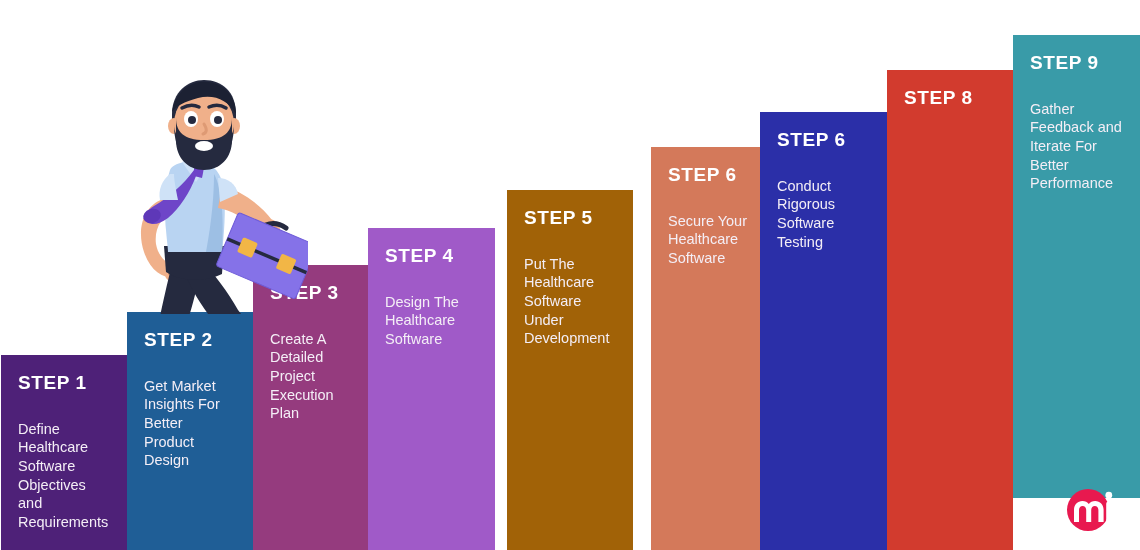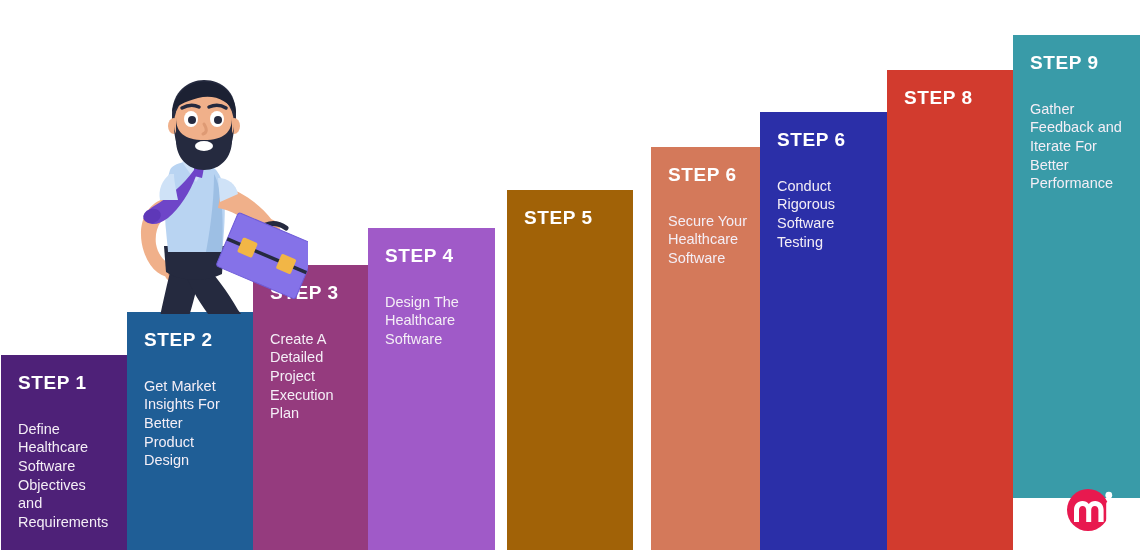--- a/index.html
+++ b/index.html
@@ -84,20 +84,21 @@
   <div class="step" style="left: 253px; top: 265px; width: 127px; height: 285px; background: rgb(149, 59, 126);">
     <div class="step-title">STEP 3</div>
     <div class="step-desc">Create A Detailed Project Execution Plan</div>
   </div>
   <div class="step" style="left: 368px; top: 228px; width: 127px; height: 394px; background: rgb(160, 90, 200);">
     <div class="step-title">STEP 4</div>
     <div class="step-desc">Design The Healthcare Software</div>
   </div>
   <div class="step" style="left: 507px; top: 190px; width: 126px; height: 360px; background: #a16207;">
     <div class="step-title">STEP 5</div>
+    <div class="step-desc">Put The Healthcare Software Under Development</div>
   </div>
   <div class="step" style="left: 633px; top: 147px; width: 127px; height: 403px; background: rgb(212, 121, 90); margin-left: 18px;">
     <div class="step-title">STEP 6</div>
     <div class="step-desc">Secure Your Healthcare Software</div>
   </div>
   <div class="step" style="left: 760px; top: 112px; width: 127px; height: 438px; background: rgb(43, 47, 168);">
     <div class="step-title">STEP 6</div>
     <div class="step-desc">Conduct Rigorous Software Testing</div>
   </div>
   <div class="step" style="left: 887px; top: 70px; width: 126px; height: 480px; background: rgb(210, 59, 46);">

